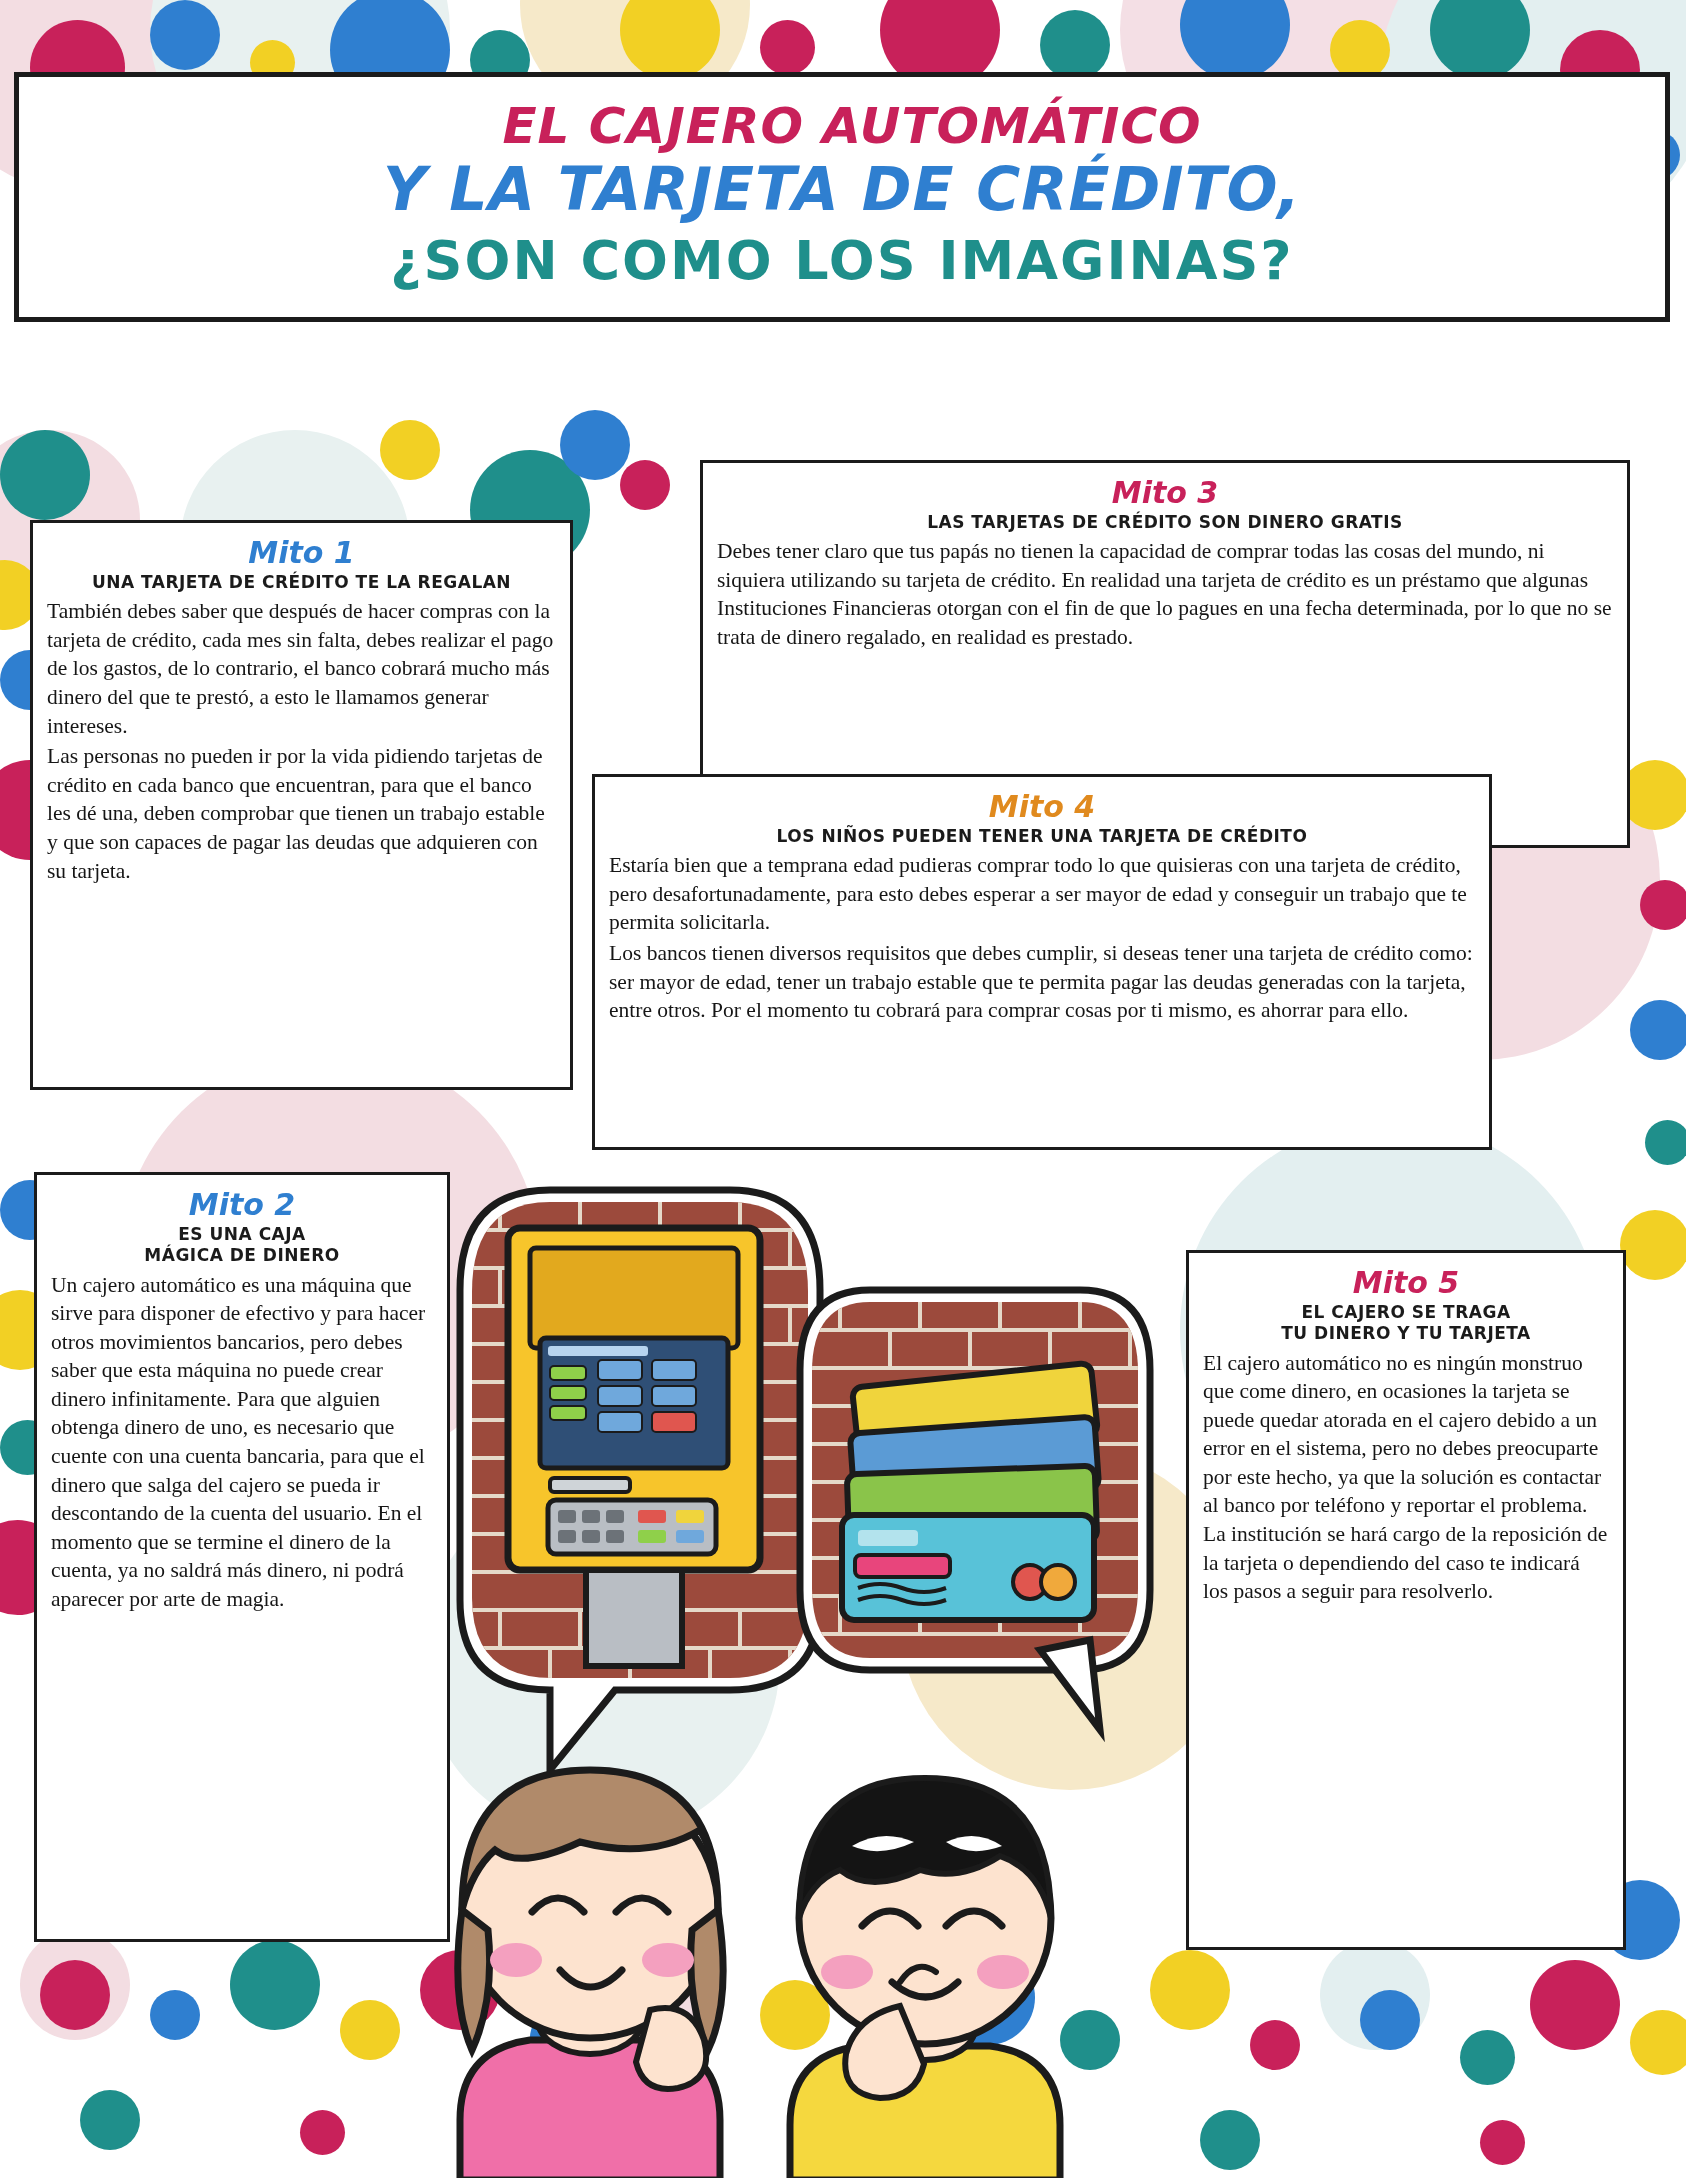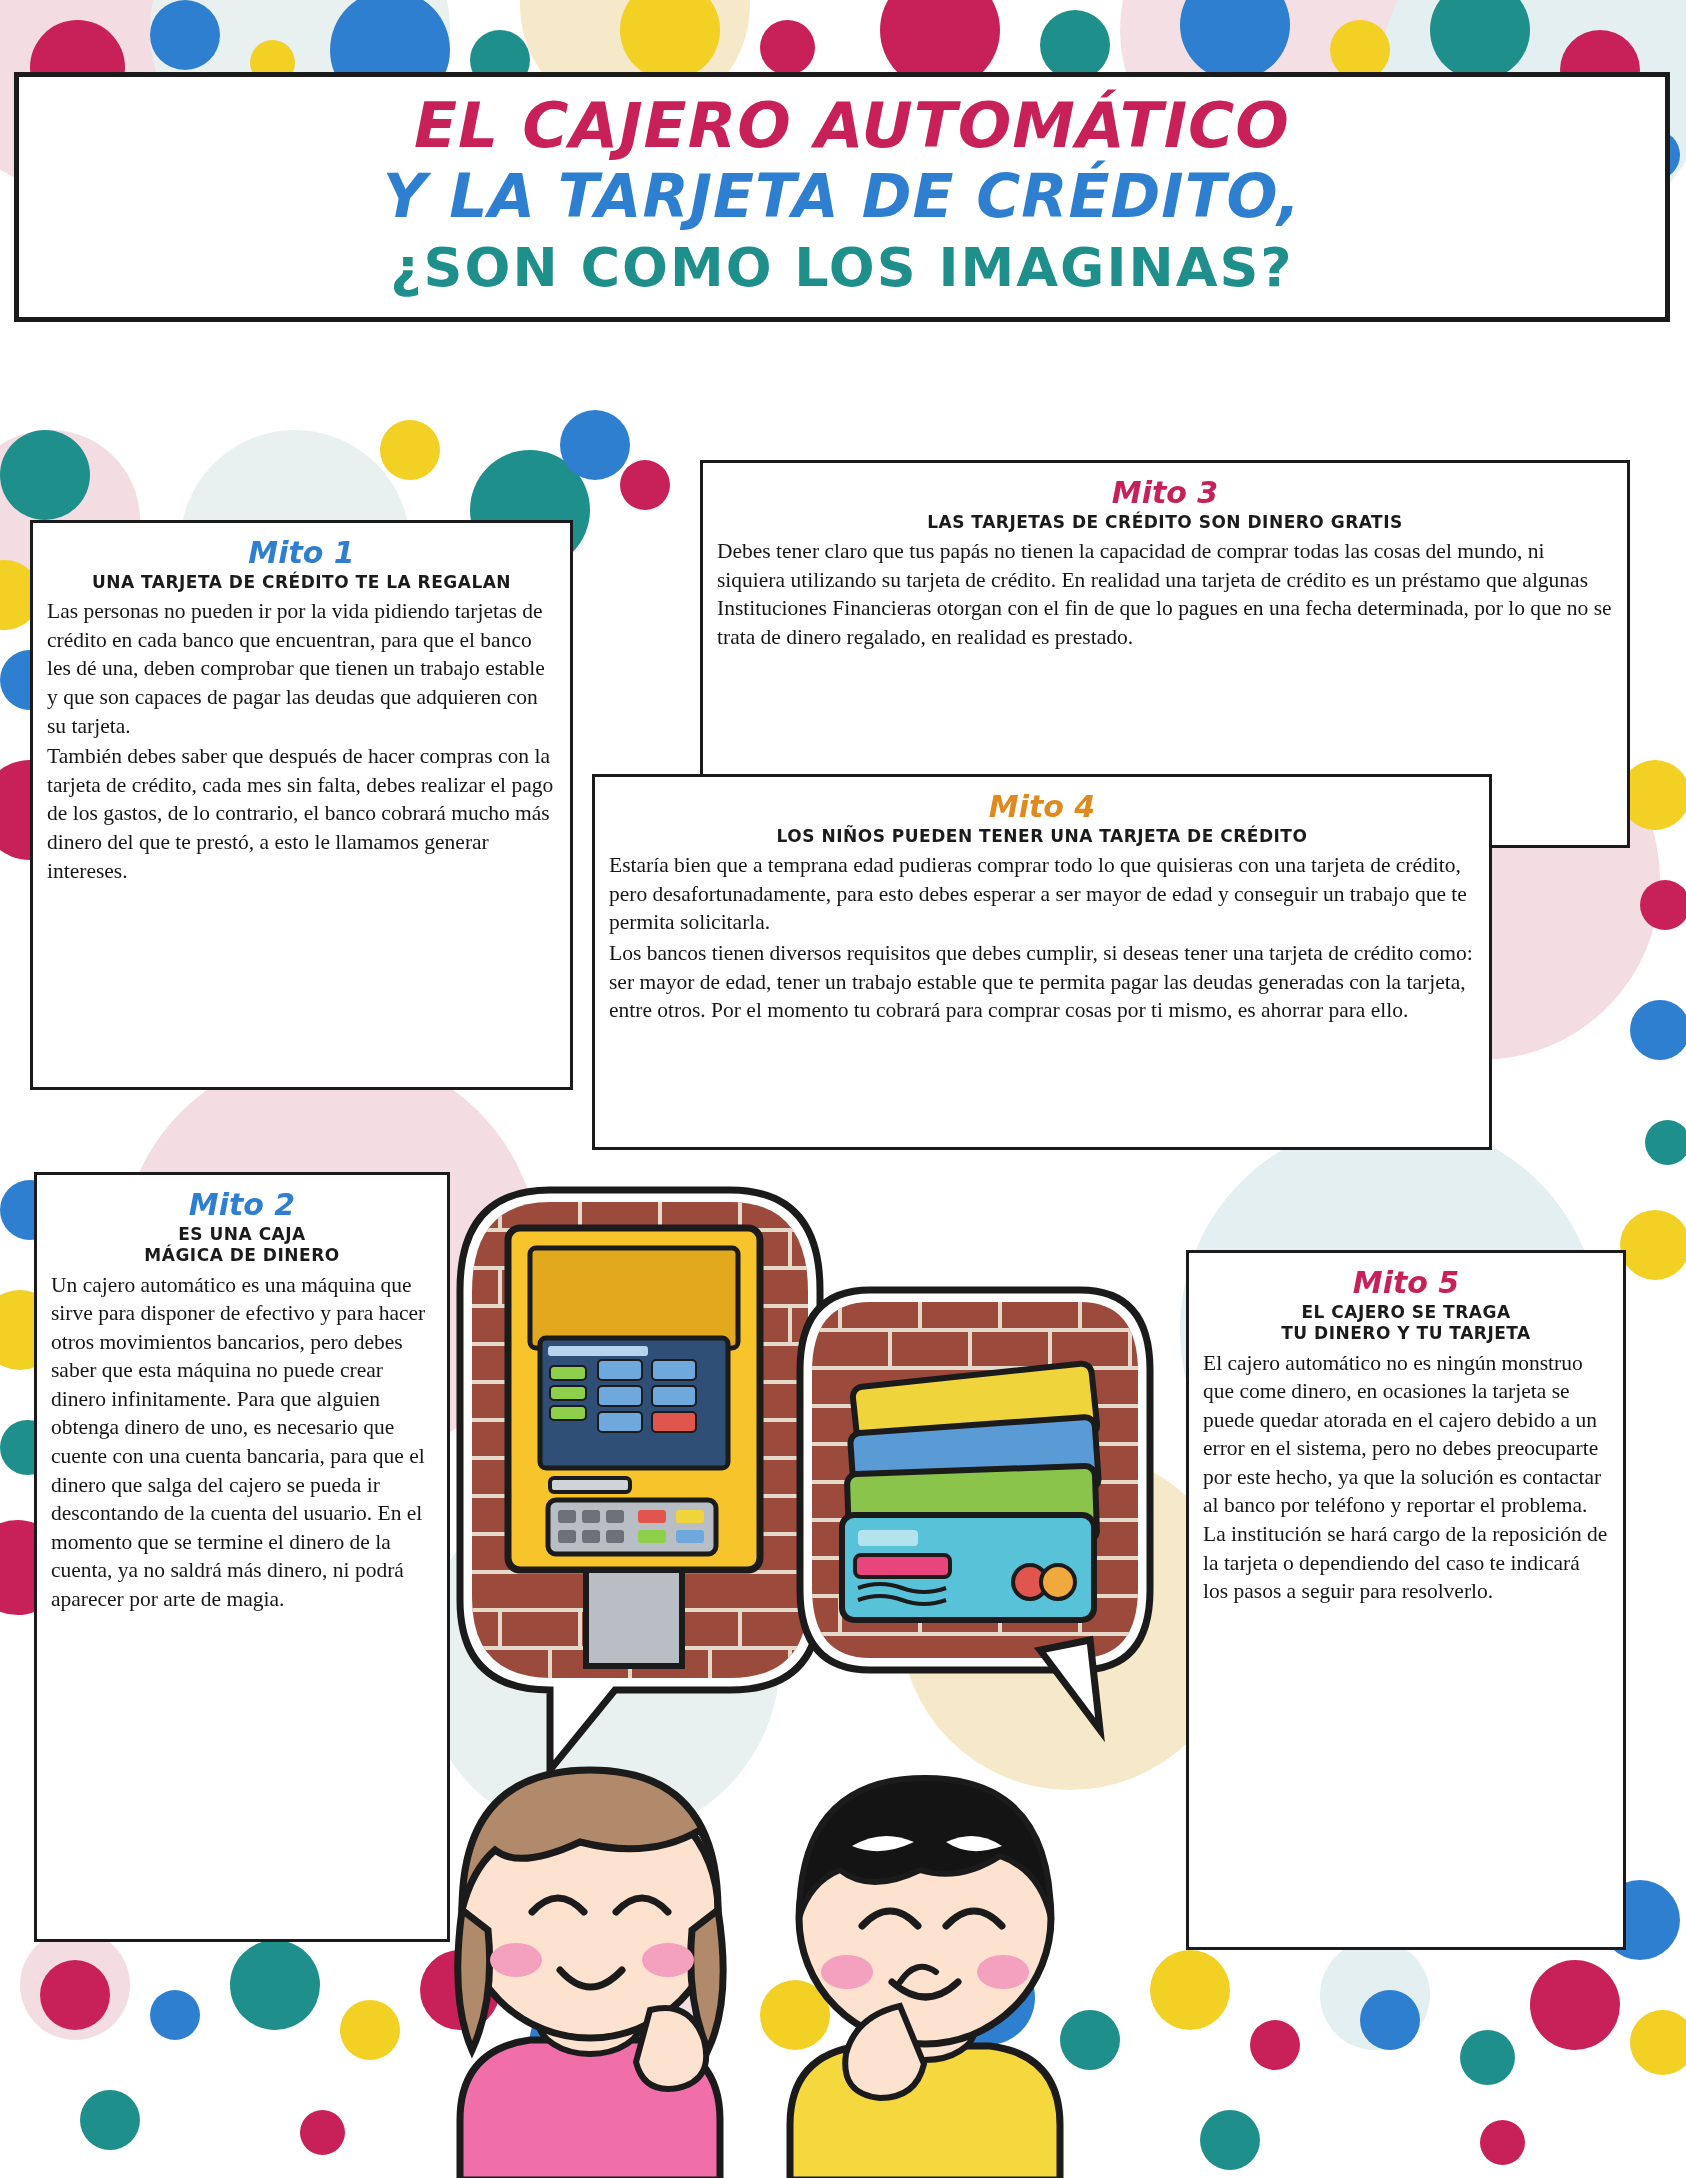--- a/index.html
+++ b/index.html
@@ -25,21 +25,21 @@
     position:absolute;
     left:14px;top:72px;width:1656px;height:250px;
     background:#ffffff;border:5px solid #1b1b1b;
     box-sizing:border-box;
     display:flex;flex-direction:column;align-items:center;justify-content:center;
     z-index:20;
   }
   .t-line1{
     font-family:"DejaVu Sans", sans-serif;
     font-weight:bold;font-style:italic;
-    font-size:63px;letter-spacing:1px;
+    font-size:50px;letter-spacing:1px;
     color:#c8215a;
     line-height:1.05;
     text-transform:uppercase;
     margin-left:20px;
   }
   .t-line2{
     font-family:"DejaVu Sans", sans-serif;
     font-weight:bold;font-style:italic;
     font-size:60px;letter-spacing:1px;
     color:#2f7fd0;
@@ -370,22 +370,22 @@
         <path d="M500 836 q-44 10 -54 48 q-6 40 34 44 q36 0 44 -34 Z" fill="#fde3cf" stroke="#1b1b1b" stroke-width="6"></path>
         <path d="M500 812 q16 -24 36 -10" fill="none" stroke="#1b1b1b" stroke-width="6" stroke-linecap="round"></path>
       </g>
     </svg>
   </div>
 
   <div class="card" id="card1">
     <div class="myth-title">Mito 1</div>
     <div class="myth-sub">UNA TARJETA DE CRÉDITO TE LA REGALAN</div>
     <div class="myth-body">
+      <p>También debes saber que después de hacer compras con la tarjeta de crédito, cada mes sin falta, debes realizar el pago de los gastos, de lo contrario, el banco cobrará mucho más dinero del que te prestó, a esto le llamamos generar intereses.</p>
       <p>Las personas no pueden ir por la vida pidiendo tarjetas de crédito en cada banco que encuentran, para que el banco les dé una, deben comprobar que tienen un trabajo estable y que son capaces de pagar las deudas que adquieren con su tarjeta.</p>
-      <p>También debes saber que después de hacer compras con la tarjeta de crédito, cada mes sin falta, debes realizar el pago de los gastos, de lo contrario, el banco cobrará mucho más dinero del que te prestó, a esto le llamamos generar intereses.</p>
     </div>
   </div>
 
   <div class="card" id="card2">
     <div class="myth-title">Mito 2</div>
     <div class="myth-sub" style="white-space:pre-line">ES UNA CAJA
 MÁGICA DE DINERO</div>
     <div class="myth-body">
       <p>Un cajero automático es una máquina que sirve para disponer de efectivo y para hacer otros movimientos bancarios, pero debes saber que esta máquina no puede crear dinero infinitamente. Para que alguien obtenga dinero de uno, es necesario que cuente con una cuenta bancaria, para que el dinero que salga del cajero se pueda ir descontando de la cuenta del usuario. En el momento que se termine el dinero de la cuenta, ya no saldrá más dinero, ni podrá aparecer por arte de magia.</p>
     </div>

